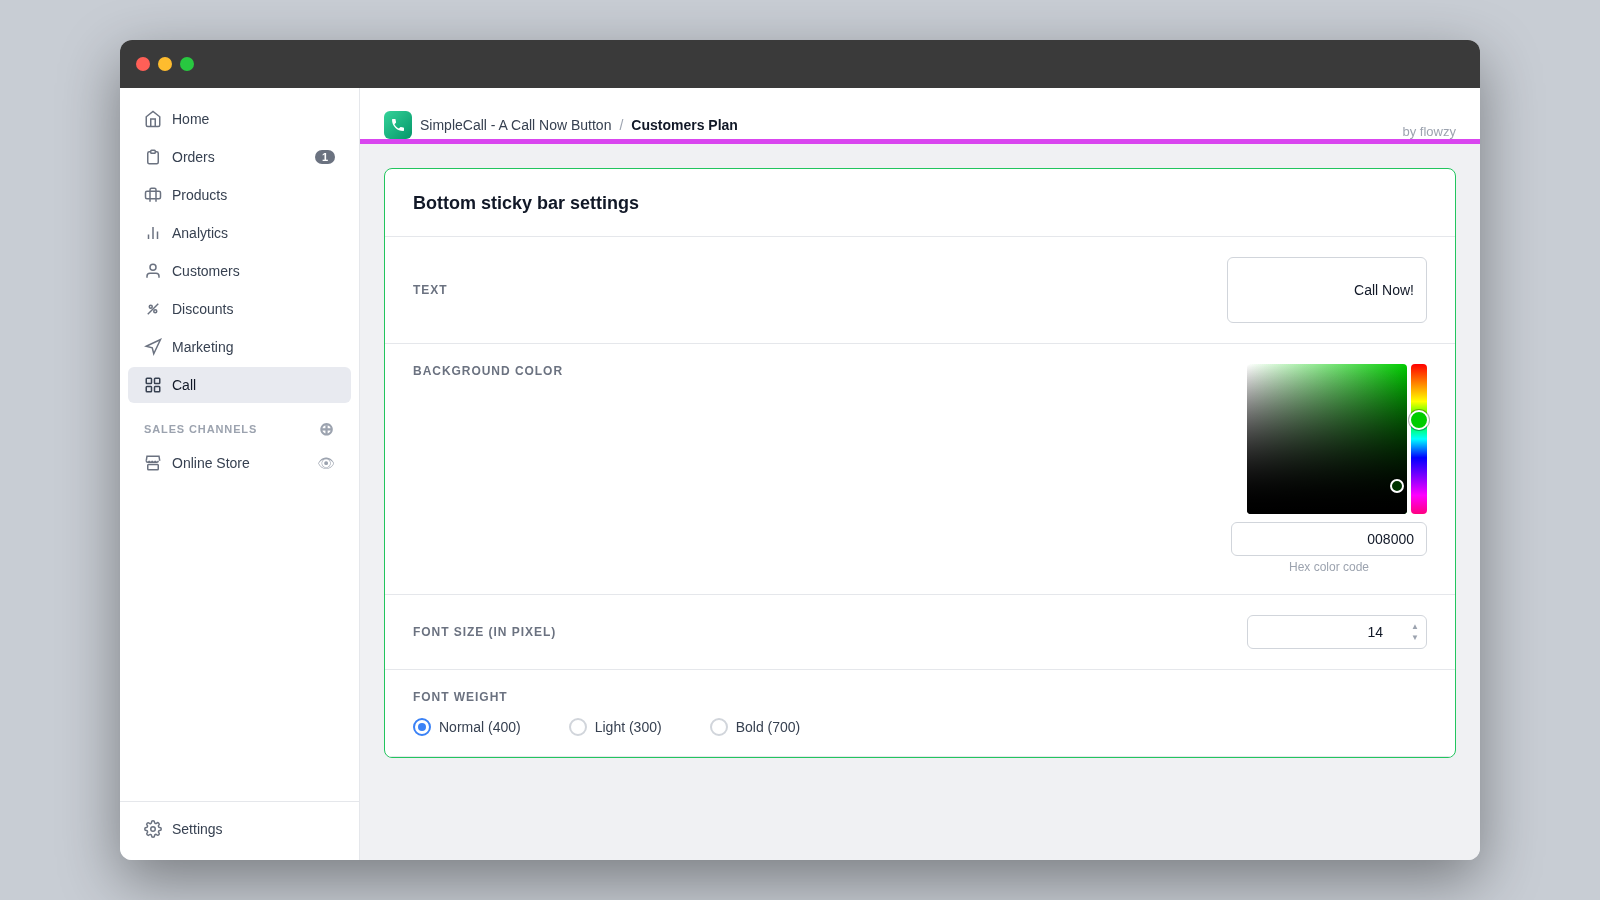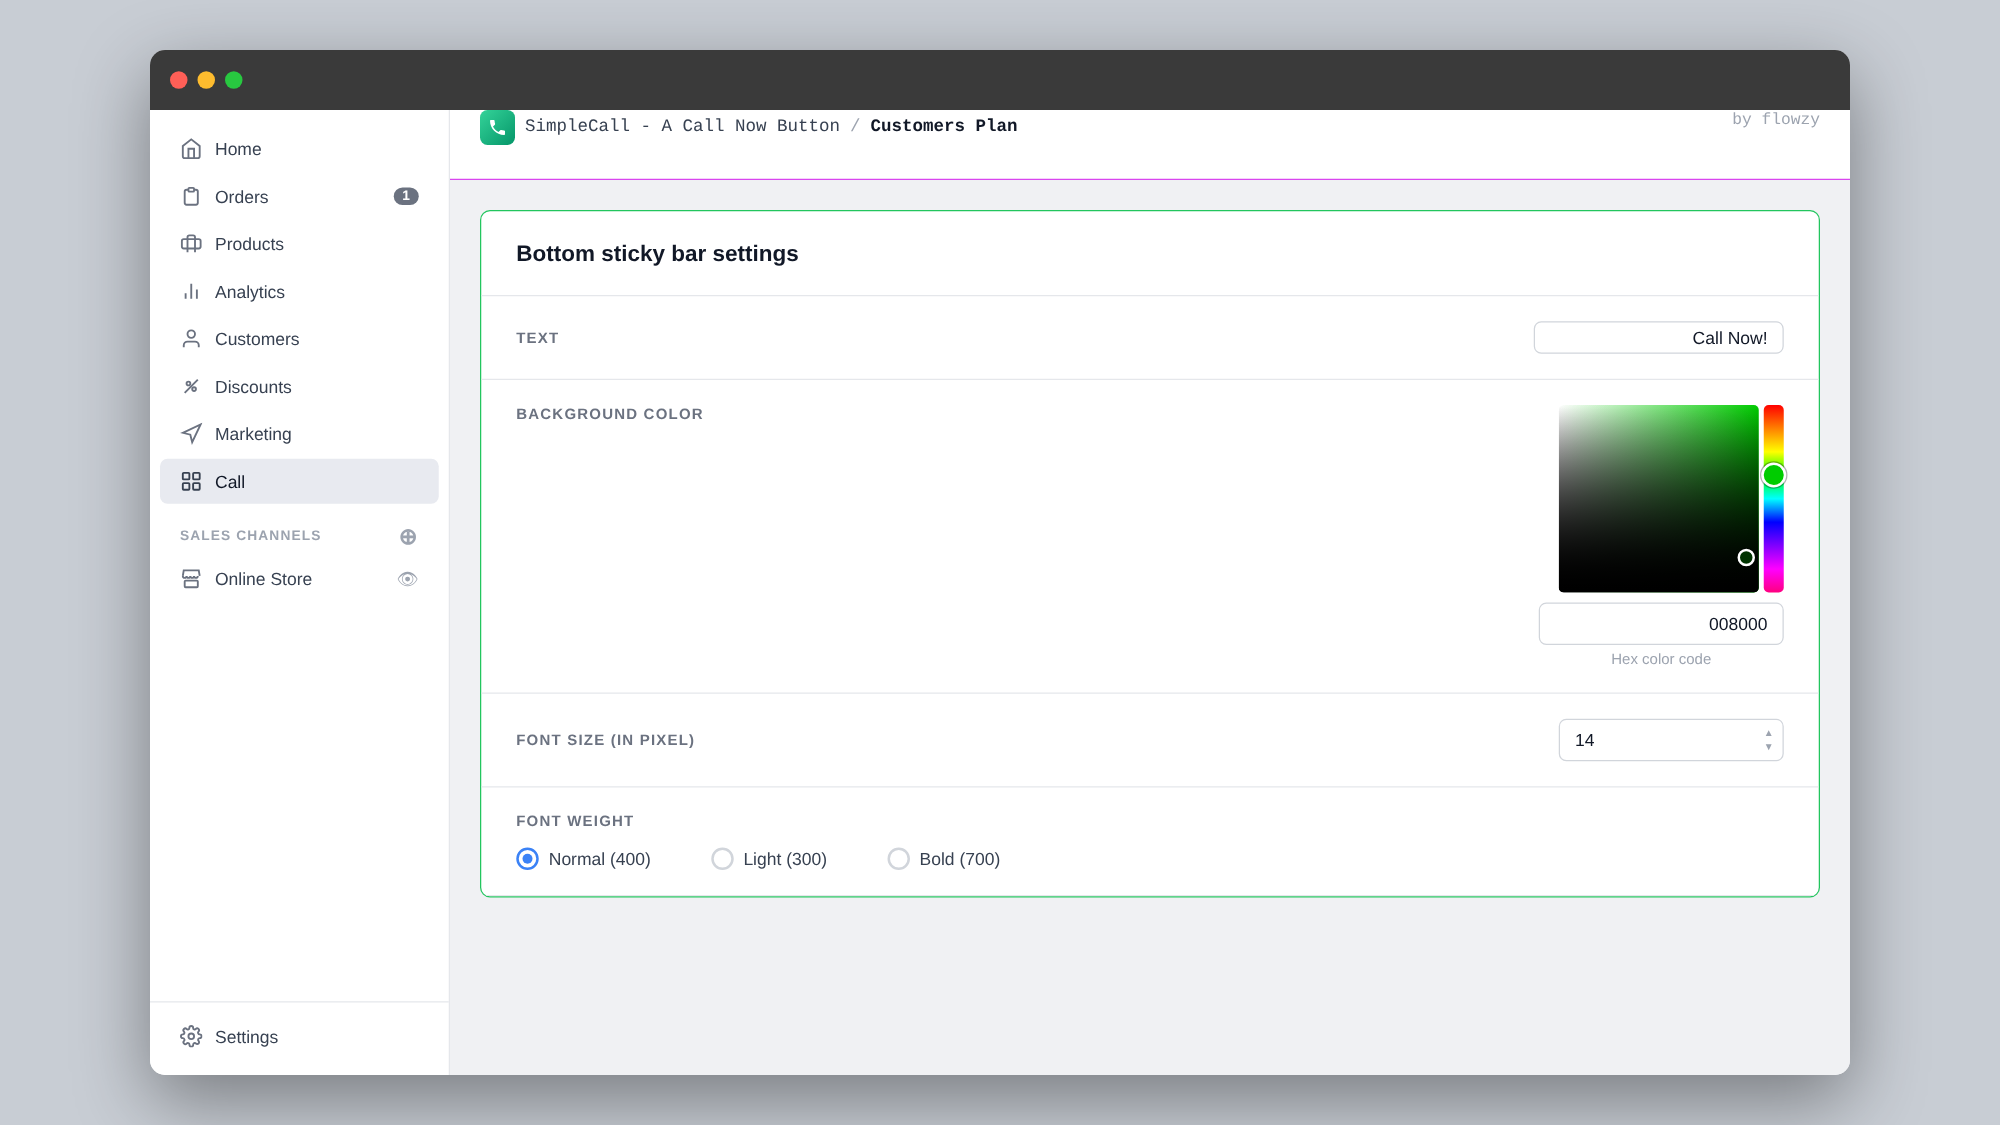--- a/index.html
+++ b/index.html
@@ -111,27 +111,26 @@
       line-height: 1;
     }
     .sidebar-bottom {
       margin-top: auto;
       border-top: 1px solid #e5e7eb;
       padding-top: 8px;
     }
     
     .topnav {
       background: #fff;
-      border-bottom: 1px solid #d946ef;
+      border-bottom: 5px solid #d946ef;
       height: 56px;
       display: flex;
-      align-items: flex-start;
+      align-items: flex-end;
       padding: 0 24px;
       flex-shrink: 0;
-      font-family: Liberation Mono, monospace;
     }
     .breadcrumb {
       display: flex;
       align-items: center;
       gap: 8px;
       font-size: 14px;
       color: #6b7280;
     }
     .breadcrumb .app-icon {
       width: 28px;
@@ -205,21 +204,21 @@
       flex: 1;
     }
     .settings-row-control {
       display: flex;
       align-items: center;
       gap: 8px;
     }
     .text-input {
       border: 1px solid #d1d5db;
       border-radius: 6px;
-      padding: 4px 12px;
+      padding: 24px 12px;
       font-size: 14px;
       color: #111827;
       width: 200px;
       text-align: right;
       outline: none;
       background: #fff;
     }
     
     .color-picker-row {
       display: flex;
@@ -320,21 +319,21 @@
       display: inline-flex;
       align-items: center;
     }
     .number-input {
       border: 1px solid #d1d5db;
       border-radius: 6px;
       padding: 8px 28px 8px 12px;
       font-size: 14px;
       color: #111827;
       width: 180px;
-      text-align: left;
+      text-align: right;
       outline: none;
       background: #fff;
     }
     .number-arrows {
       position: absolute;
       right: 6px;
       display: flex;
       flex-direction: column;
       gap: 1px;
     }

